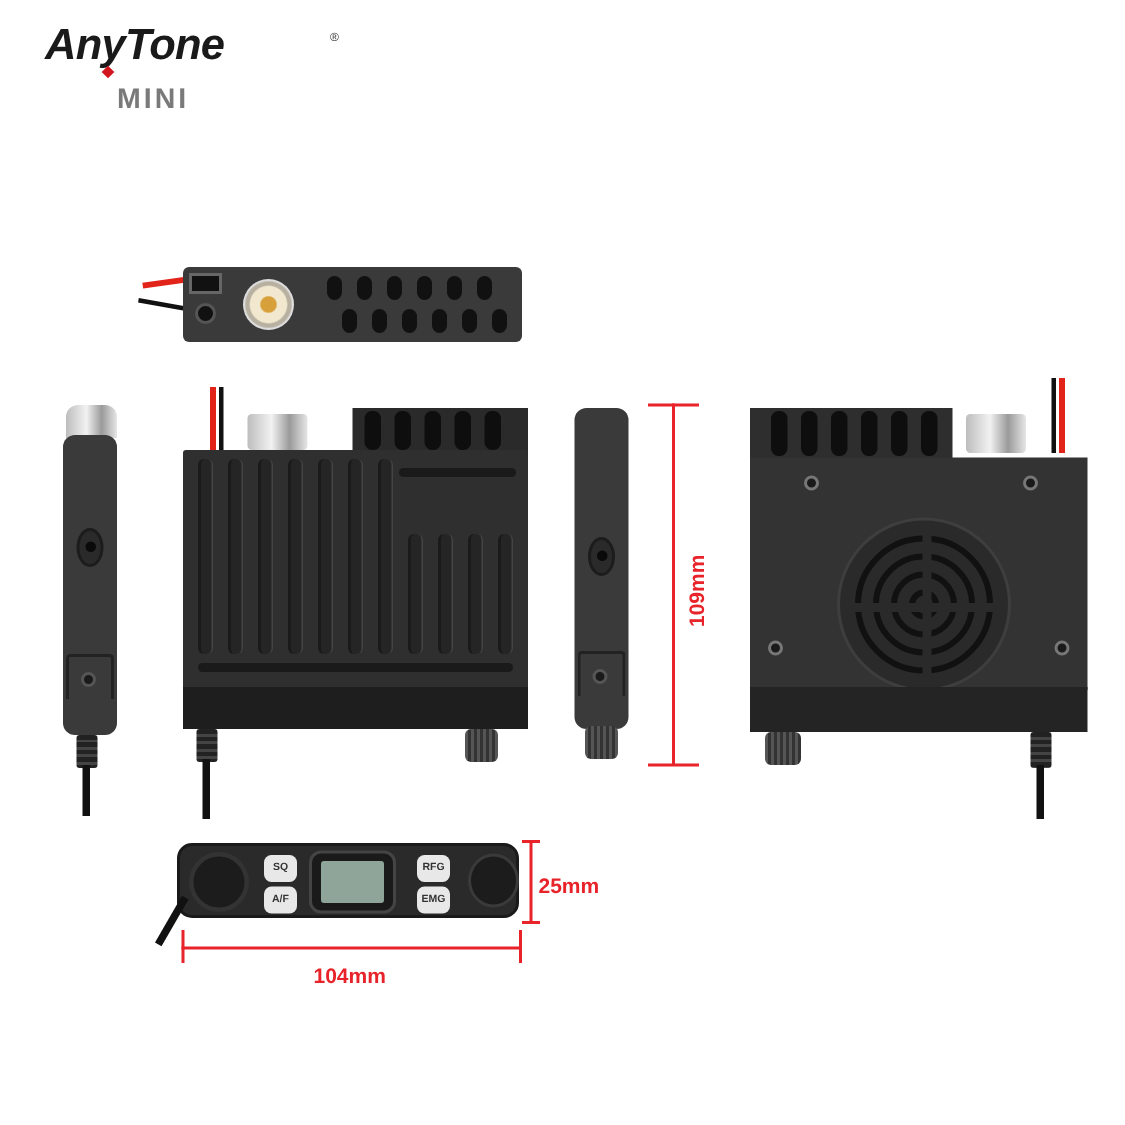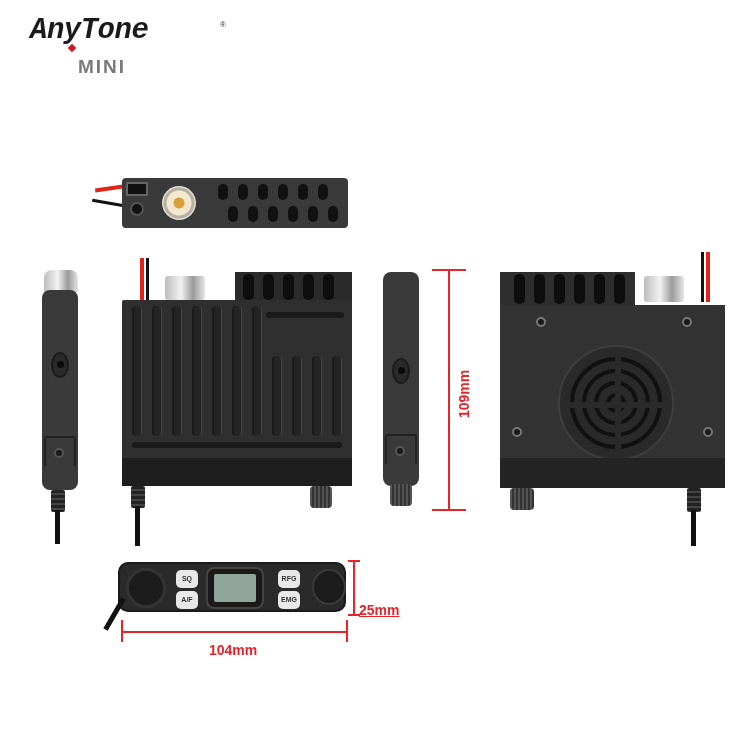--- a/index.html
+++ b/index.html
@@ -2,21 +2,21 @@
 <html><head>
 <meta charset="utf-8">
 <style>
   * { margin:0; padding:0; box-sizing:border-box; }
   html, body { width:750px; height:750px; background:#ffffff; overflow:hidden; }
   body { position:relative; font-family:"Liberation Sans", sans-serif; }
   .abs { position:absolute; }
 
   
   .logo { left:30px; top:14px; width:210px; height:40px; }
-  .logo-text { position:absolute; left:0; top:0; font-family:Liberation Mono, monospace; font-style:italic; font-weight:bold; font-size:29px; letter-spacing:-0.5px; color:#1a1a1a; white-space:nowrap;text-align:center; }
+  .logo-text { position:absolute; left:0; top:0; font-family:Liberation Sans, sans-serif; font-style:italic; font-weight:bold; font-size:29px; letter-spacing:-0.5px; color:#1a1a1a; white-space:nowrap;text-align:center; }
   .logo-reg { position:absolute; left:190px; top:6px; font-size:8px; color:#333; }
   .logo-dot { position:absolute; left:39px; top:31px; width:6px; height:6px; background:#d3151e; transform:rotate(45deg); }
   .model { left:78px; top:56px; font-weight:bold; font-size:19px; letter-spacing:2px; color:#7a7a7a;text-align:center; }
   .metal { background:linear-gradient(90deg,#bdbdbd,#f2f2f2 40%,#9a9a9a 70%,#e6e6e6); }
 
   
   .rear { left:122px; top:178px; width:226px; height:50px; background:#3a3a3a; border-radius:4px; }
   .rear-fins { position:absolute; left:92px; top:4px; width:130px; height:42px; }
   .fin-slot { position:absolute; width:10px; height:16px; background:#111; border-radius:5px; }
   .so239 { position:absolute; left:40px; top:8px; width:34px; height:34px; border-radius:50%; background:radial-gradient(circle,#d7a03a 0 5px,#f2e8cf 6px 12px,#b8b0a0 13px 15px,#ddd 16px 17px); }
@@ -186,18 +186,18 @@
 <div class="abs" style="left:112px;top:596px;width:5px;height:36px;background:#111;transform:rotate(30deg);"></div>
 
 <div class="dim-line" style="left:432px;top:269px;width:34px;height:2px;"></div>
 <div class="dim-line" style="left:448px;top:269px;width:2px;height:241px;"></div>
 <div class="dim-line" style="left:432px;top:509px;width:34px;height:2px;"></div>
 <div class="dim-label dim-label-v" style="left:456px;top:418px;">109mm</div>
 
 <div class="dim-line" style="left:348px;top:560px;width:12px;height:2px;"></div>
 <div class="dim-line" style="left:353px;top:560px;width:2px;height:56px;"></div>
 <div class="dim-line" style="left:348px;top:614px;width:12px;height:2px;"></div>
-<div class="dim-label" style="left:359px;top:602px;text-decoration:underline;">25mm</div>
+<div class="dim-label" style="left:359px;top:582px;">25mm</div>
 
 <div class="dim-line" style="left:121px;top:620px;width:2px;height:22px;"></div>
 <div class="dim-line" style="left:121px;top:631px;width:227px;height:2px;"></div>
 <div class="dim-line" style="left:346px;top:620px;width:2px;height:22px;"></div>
 <div class="dim-label" style="left:209px;top:642px;">104mm</div>
 
 </body></html>

